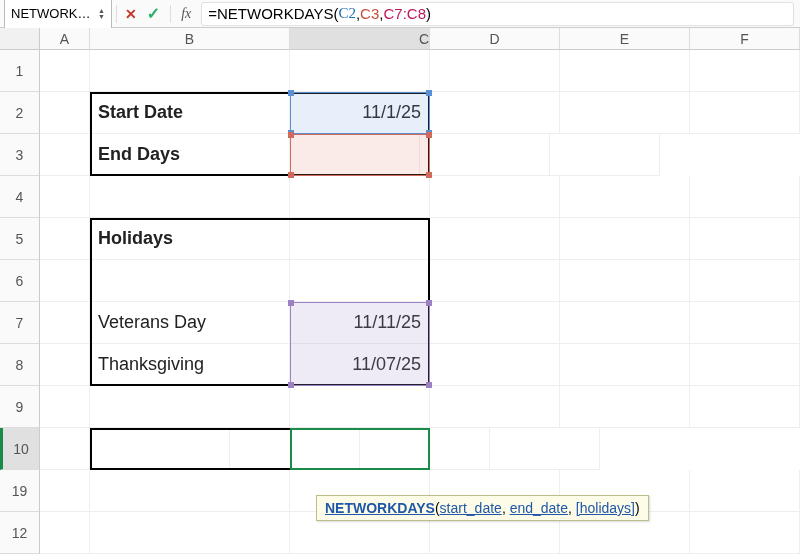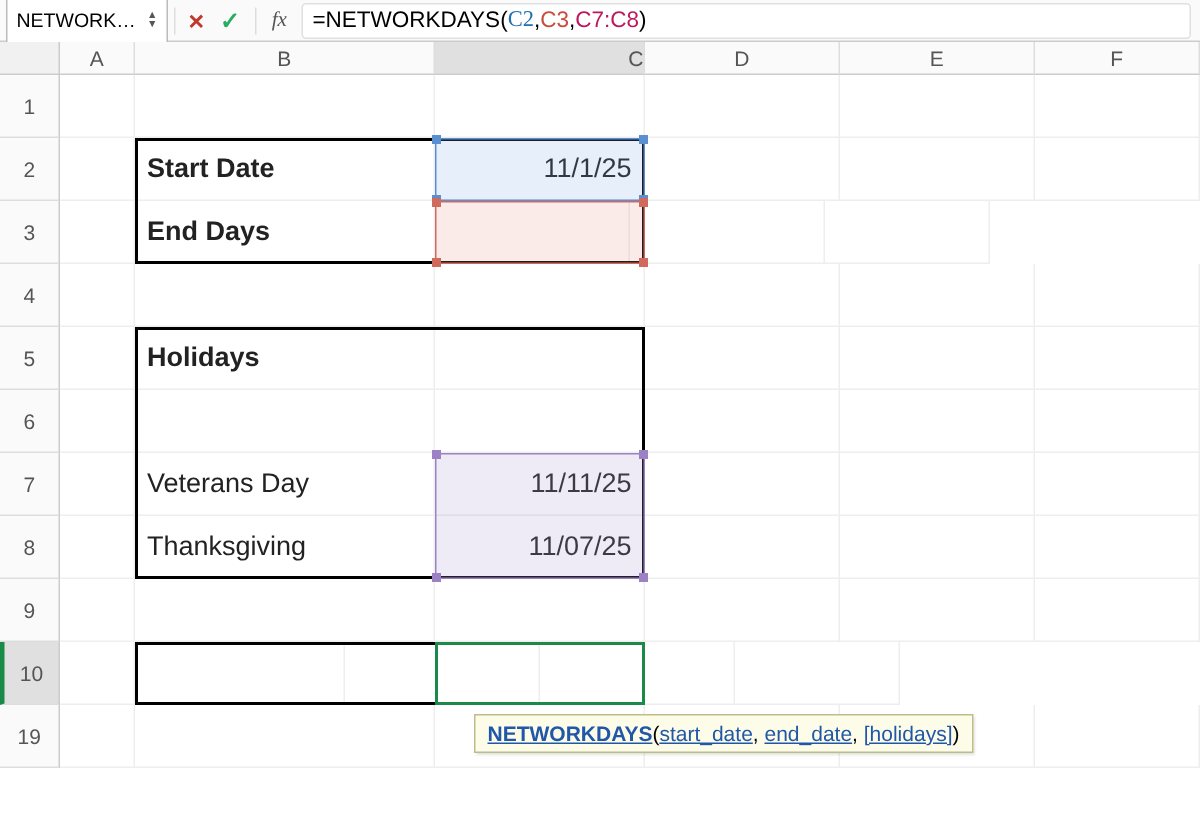--- a/index.html
+++ b/index.html
@@ -288,20 +288,29 @@
     </div>
   <div class="row">
       <div class="rh">19</div>
       <div class="cell c-A"></div>
       <div class="cell c-B"></div>
       <div class="cell c-C"></div>
       <div class="cell c-D"></div>
       <div class="cell c-E"></div>
       <div class="cell c-F"></div>
     </div>
+  <div class="row">
+      <div class="rh">12</div>
+      <div class="cell c-A"></div>
+      <div class="cell c-B"></div>
+      <div class="cell c-C"></div>
+      <div class="cell c-D"></div>
+      <div class="cell c-E"></div>
+      <div class="cell c-F"></div>
+    </div>
 
   <div class="box" style="left:90px; top:64px; width:340px; height:84px;"></div>
 
   <div class="box" style="left:90px; top:190px; width:340px; height:168px;"></div>
 
   <div class="box" style="left:90px; top:400px; width:340px; height:42px;"></div>
 
   <div class="hl hl-blue" style="left:290px; top:64px; width:140px; height:42px;">
     <div class="handle" style="left:-3px; top:-3px"></div>
       <div class="handle" style="right:-3px; top:-3px"></div>
@@ -315,16 +324,16 @@
       <div class="handle" style="right:-3px; bottom:-3px"></div>
   </div>
   <div class="hl hl-purple" style="left:290px; top:274px; width:140px; height:84px;">
     <div class="handle" style="left:-3px; top:-3px"></div>
       <div class="handle" style="right:-3px; top:-3px"></div>
       <div class="handle" style="left:-3px; bottom:-3px"></div>
       <div class="handle" style="right:-3px; bottom:-3px"></div>
   </div>
   <div class="hl hl-green" style="left:290px; top:400px; width:140px; height:42px;"></div>
 
-  <div class="tooltip" style="left:316px; top:448px;">
+  <div class="tooltip" style="left:316px; top:467px;">
     <span class="fn">NETWORKDAYS</span><span>(</span><span class="arg">start_date</span><span>, </span><span class="arg">end_date</span><span>, </span><span class="arg">[holidays]</span><span>)</span>
   </div>
 </div>
 
 </body></html>

